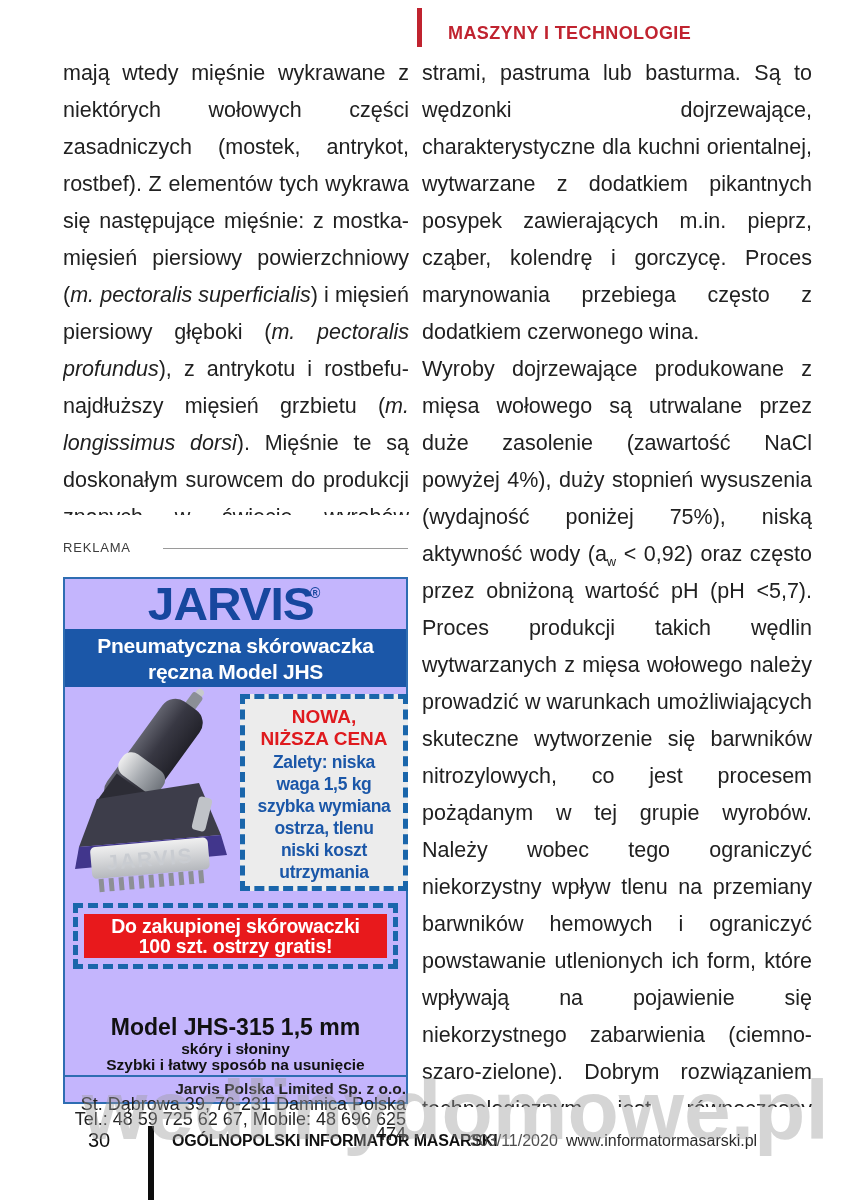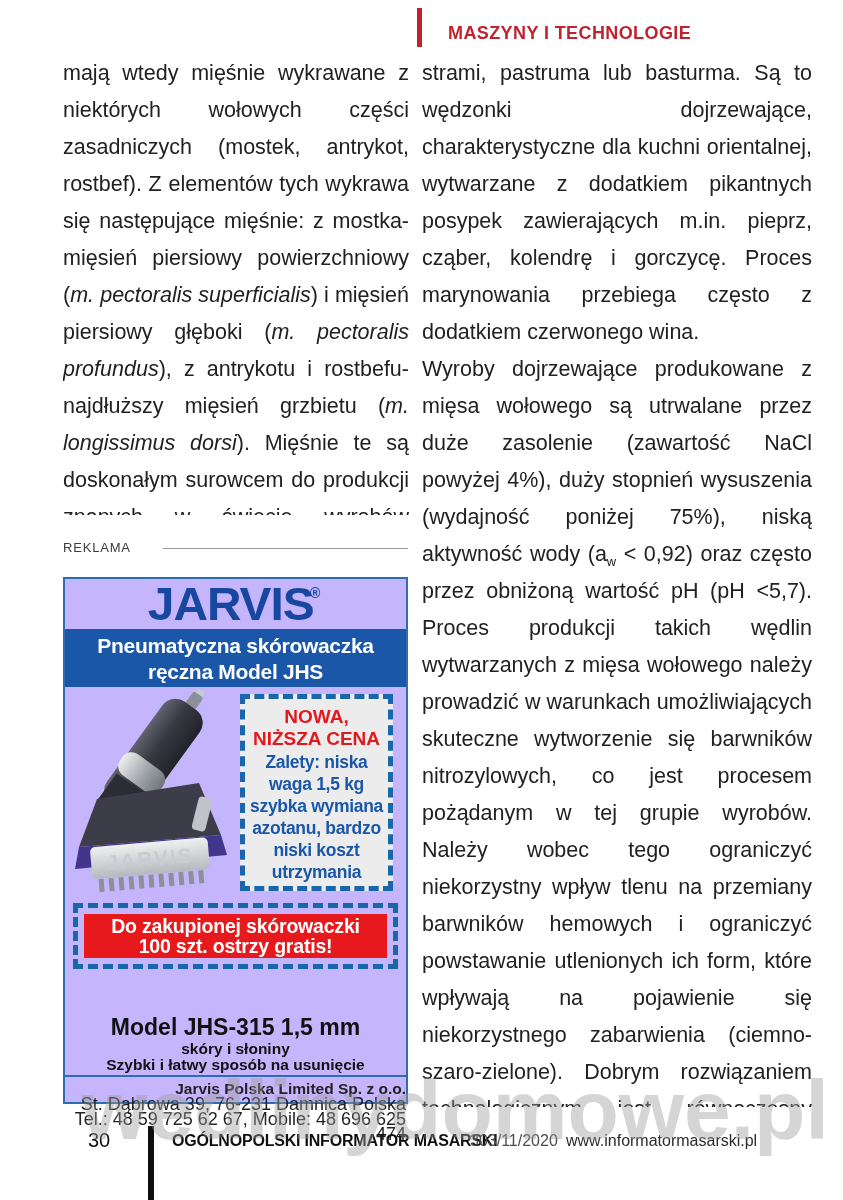--- a/index.html
+++ b/index.html
@@ -33,21 +33,21 @@
   .ad-logo-text{font-size:46px;font-weight:bold;color:#17479e;letter-spacing:-1px;transform:scaleX(1.04);}
   .ad-reg{font-size:14px;font-weight:bold;color:#17479e;align-self:flex-start;margin-top:6px;}
   .ad-banner{
     height:58px;background:#1b57a8;color:#ffffff;text-align:center;
     font-weight:bold;font-size:21px;line-height:26px;padding-top:4px;box-sizing:border-box;
     letter-spacing:-.3px;
   }
   .ad-middle{position:relative;height:210px;}
   .ad-photo{position:absolute;left:2px;top:0;width:175px;height:210px;}
   .offer-box{
-    position:absolute;left:175px;top:7px;width:153px;height:197px;
+    position:absolute;left:175px;top:7px;width:168px;height:197px;
     border:5px dashed #1a66ab;background:#ececec;box-sizing:border-box;
     text-align:center;padding-top:7px;
   }
   .offer-title{font-size:19px;font-weight:bold;color:#df1a1e;line-height:22px;}
   .offer-benefits{font-size:17.5px;font-weight:bold;color:#1b57a8;line-height:22px;margin-top:1px;letter-spacing:-.3px;}
   .promo-box{margin:6px 8px 0;border:5px dashed #1a66ab;padding:6px;}
   .promo-red{
     background:#e8191c;color:#ffffff;text-align:center;font-weight:bold;
     font-size:19.5px;line-height:20px;padding:2px 0;letter-spacing:-.2px;
   }
@@ -138,21 +138,21 @@
       </div>
       <div class="offer-box">
         <div class="offer-title">
           <div>NOWA,</div>
           <div>NIŻSZA CENA</div>
         </div>
         <div class="offer-benefits">
             <div>Zalety: niska</div>
             <div>waga 1,5 kg</div>
             <div>szybka wymiana</div>
-            <div>azotanu, bardzo</div>
+            <div>ostrza, tlenu</div>
             <div>niski koszt</div>
             <div>utrzymania</div>
           </div>
       </div>
     </div>
     <div class="promo-box">
       <div class="promo-red">
         <div>Do zakupionej skórowaczki</div>
         <div>100 szt. ostrzy gratis!</div>
       </div>

